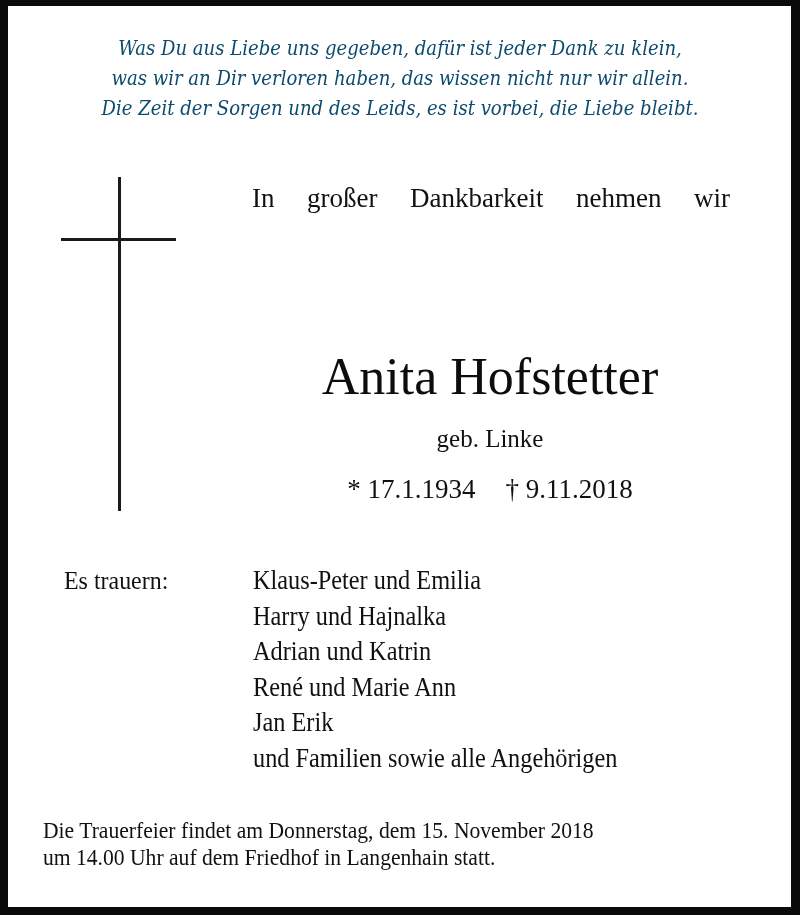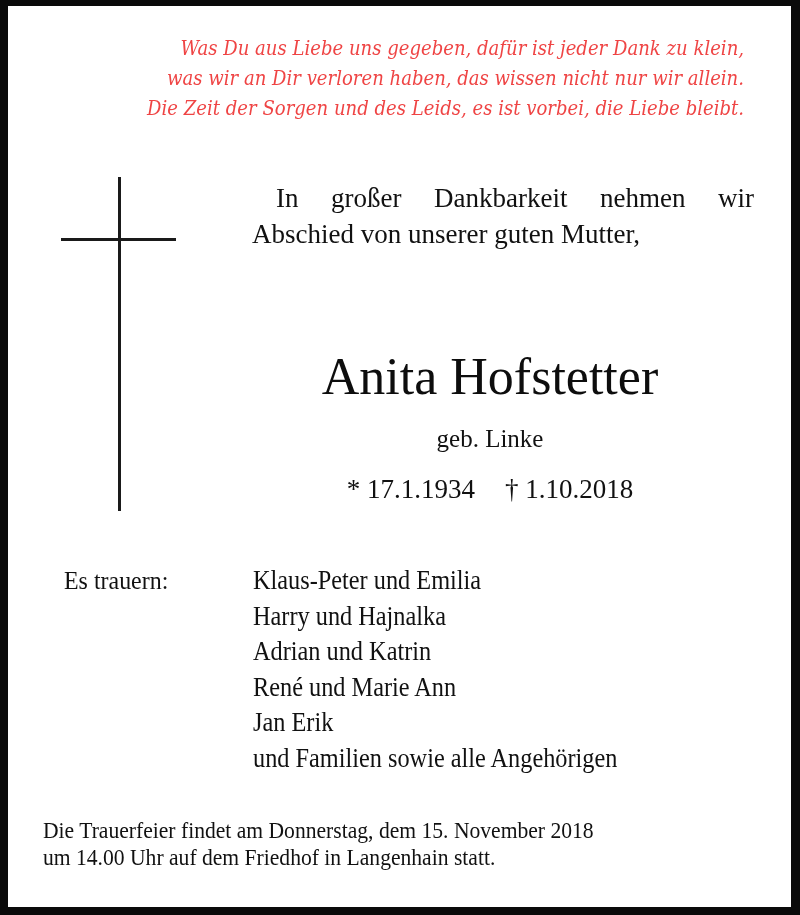--- a/index.html
+++ b/index.html
@@ -23,26 +23,26 @@
       border-color: #0a0a0a;
       border-width: 6px 9px 8px 8px;
       background: #ffffff;
     }
 
     
     .verse {
       position: absolute;
       left: 0; width: 800px;
       top: 33px;
-      text-align: right;
+      text-align: center;
       font-family: "DejaVu Serif", serif;
       font-style: italic;
       font-size: 21px;
       line-height: 30px;
-      color: #ef4444;
+      color: #0c4a6e;
     }
     .verse .line {
       display: block;
       transform: scaleX(0.86);
       transform-origin: center;
     }
 
     
     .cross-v {
       position: absolute;
@@ -65,21 +65,20 @@
       font-family: "Liberation Serif", serif;
       font-size: 27px;
       line-height: 36px;
       color: #111;
     }
     .intro .line { display: block; white-space: nowrap; }
     .intro .justify {
       text-align: justify;
       text-align-last: justify;
       width: 478px;
-      margin-left: 24px;
     }
 
     
     .name {
       position: absolute;
       left: 0; width: 980px;
       top: 347px;
       text-align: center;
       font-family: "Liberation Serif", serif;
       font-size: 52px;
@@ -150,27 +149,26 @@
   <span class="line">Die Zeit der Sorgen und des Leids, es ist vorbei, die Liebe bleibt.</span>
 </div>
 
 <div>
   <div class="cross-v"></div>
   <div class="cross-h"></div>
 </div>
 
 <div class="intro">
   <span class="line justify">In großer Dankbarkeit nehmen wir</span>
-  <span class="line">Abschied von unserer guten Mutter,</span>
 </div>
 
 <div class="name">Anita Hofstetter</div>
 <div class="nee">geb. Linke</div>
 <div class="dates">
-  <span>* 17.1.1934</span><span class="gap"></span><span>† 1.10.2018</span>
+  <span>* 17.1.1934</span><span class="gap"></span><span>† 9.11.2018</span>
 </div>
 
 <div class="mourn-label">Es trauern:</div>
 <div class="mourn-list">
   <span class="line">Klaus-Peter und Emilia</span>
   <span class="line">Harry und Hajnalka</span>
   <span class="line">Adrian und Katrin</span>
   <span class="line">René und Marie Ann</span>
   <span class="line">Jan Erik</span>
   <span class="line">und Familien sowie alle Angehörigen</span>

